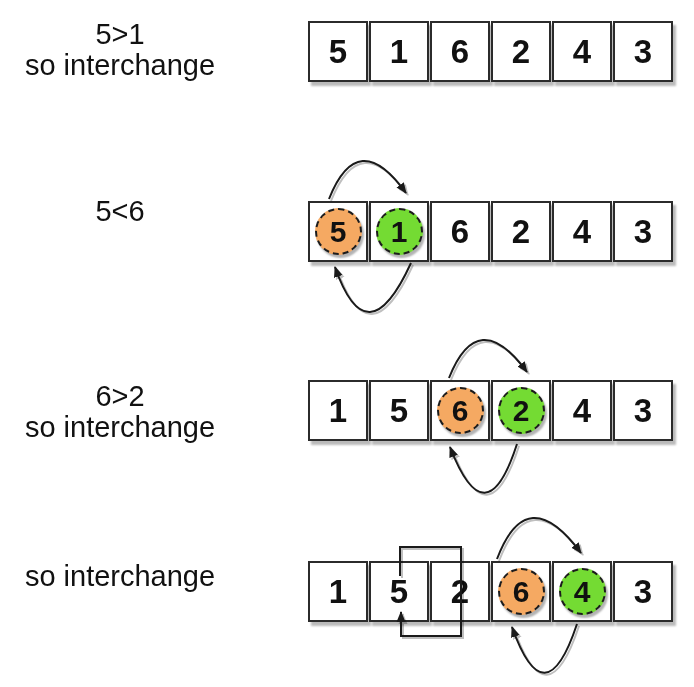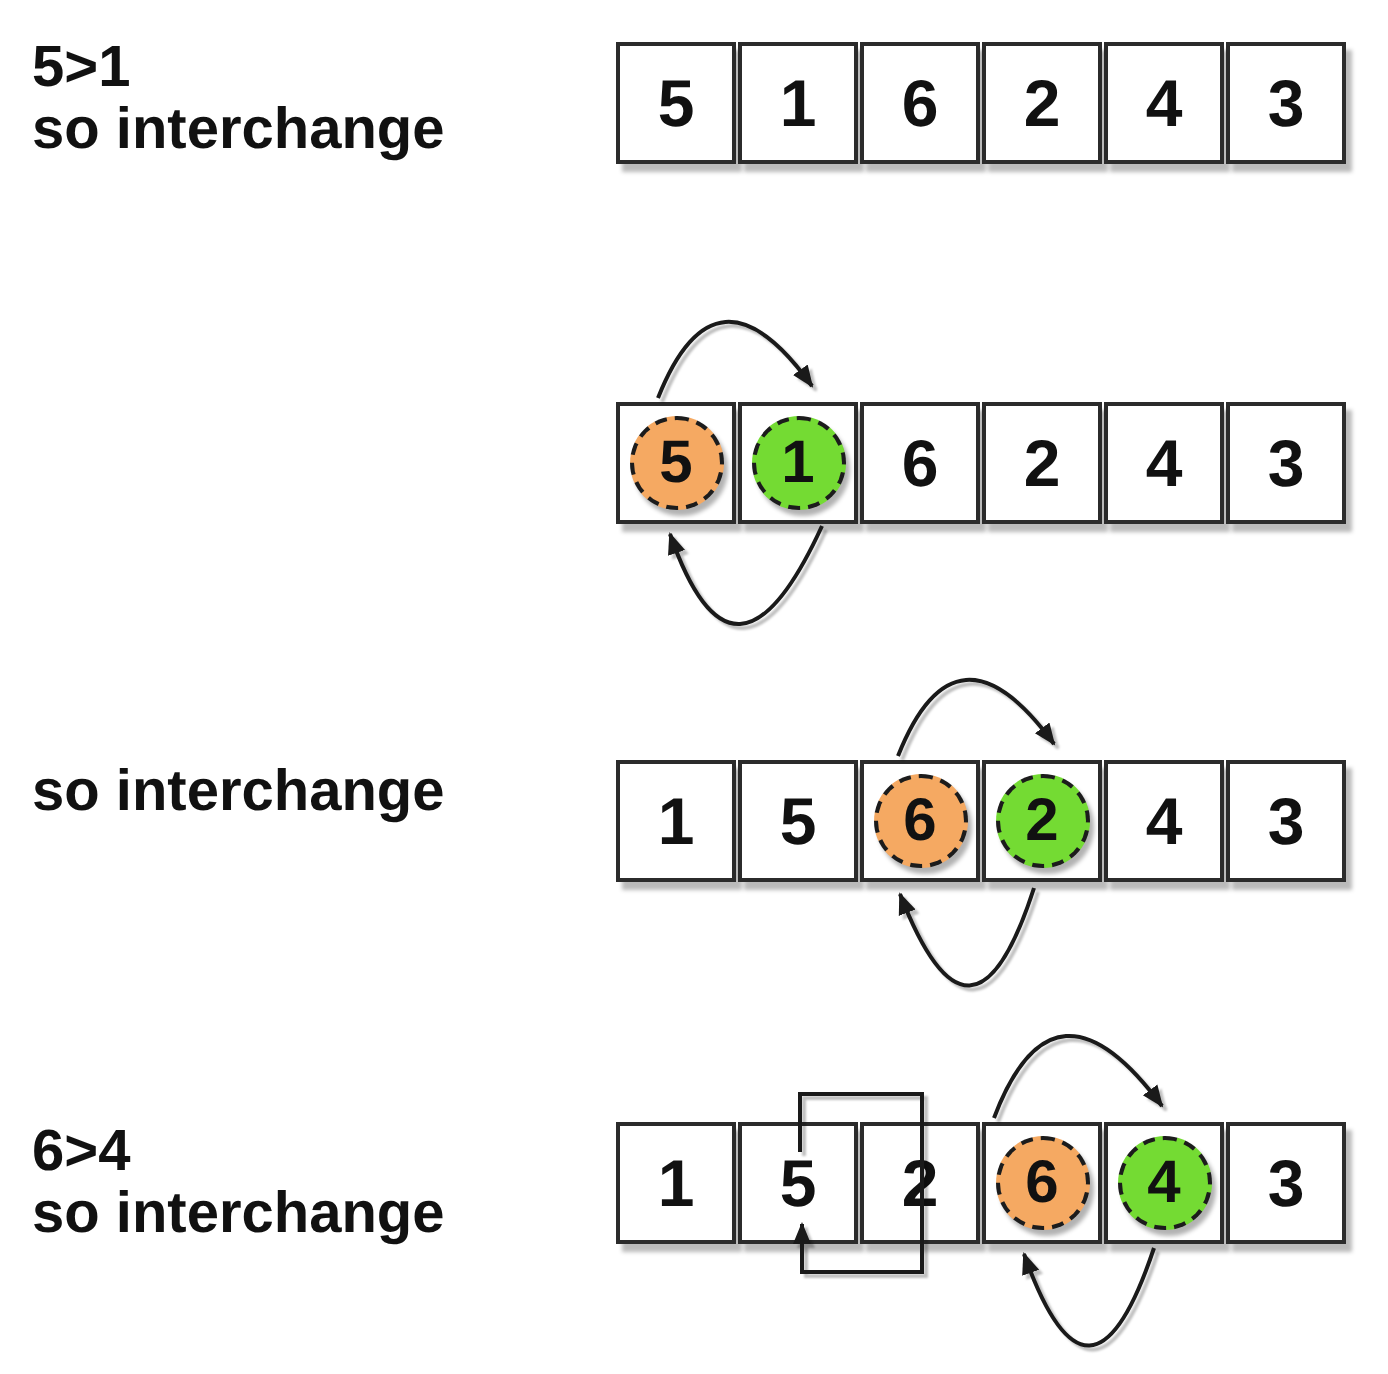--- a/index.html
+++ b/index.html
@@ -5,22 +5,23 @@
   html,body{margin:0;padding:0;background:#ffffff;}
   .canvas{
     position:relative;
     width:694px;height:687px;
     background:var(--cell-bg,#fff);
     font-family:"Liberation Sans", sans-serif;
     overflow:hidden;
   }
   
   .step-label{
-    position:absolute;left:16px;width:230px;
-    font-weight:bold;font-size:29px;line-height:31px;
+    position:absolute;left:5px;width:230px;
+    text-align:center;
+    font-weight:normal;font-size:29px;line-height:31px;
     color:var(--text-ink,#111);
     white-space:nowrap;
   }
   
   .array{
     position:absolute;left:308px;
     display:flex;gap:1px;height:61px;
   }
   .cell{
     box-sizing:border-box;
@@ -80,20 +81,21 @@
       </div>
     <div class="cell">
         <span class="num">4</span>
       </div>
     <div class="cell">
         <span class="num">3</span>
       </div>
   </div>
 
   <div class="step-label" style="top:196px">
+    <div>5&lt;6</div>
   </div>
   <div class="array" style="top:201px">
     <div class="cell">
       <div class="circle first">
         <span class="num">5</span>
       </div>
     </div>
     <div class="cell">
       <div class="circle second">
         <span class="num">1</span>
@@ -107,20 +109,21 @@
       </div>
     <div class="cell">
         <span class="num">4</span>
       </div>
     <div class="cell">
         <span class="num">3</span>
       </div>
   </div>
 
   <div class="step-label" style="top:381px">
+    <div>6&gt;2</div>
     <div>so interchange</div>
   </div>
   <div class="array" style="top:380px">
     <div class="cell">
         <span class="num">1</span>
       </div>
     <div class="cell">
         <span class="num">5</span>
       </div>
     <div class="cell">
@@ -135,21 +138,20 @@
     </div>
     <div class="cell">
         <span class="num">4</span>
       </div>
     <div class="cell">
         <span class="num">3</span>
       </div>
   </div>
 
   <div class="step-label" style="top:561px">
-    <div>6&gt;4</div>
     <div>so interchange</div>
   </div>
   <div class="array" style="top:561px">
     <div class="cell">
         <span class="num">1</span>
       </div>
     <div class="cell">
         <span class="num">5</span>
       </div>
     <div class="cell">

